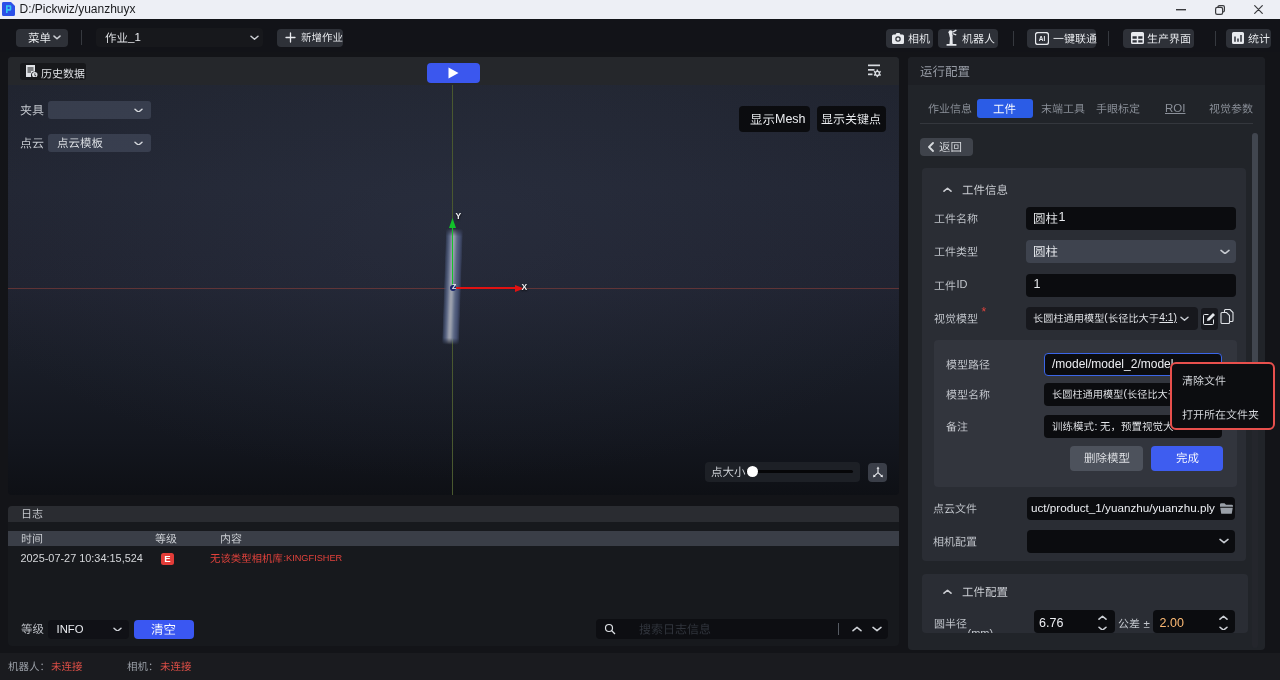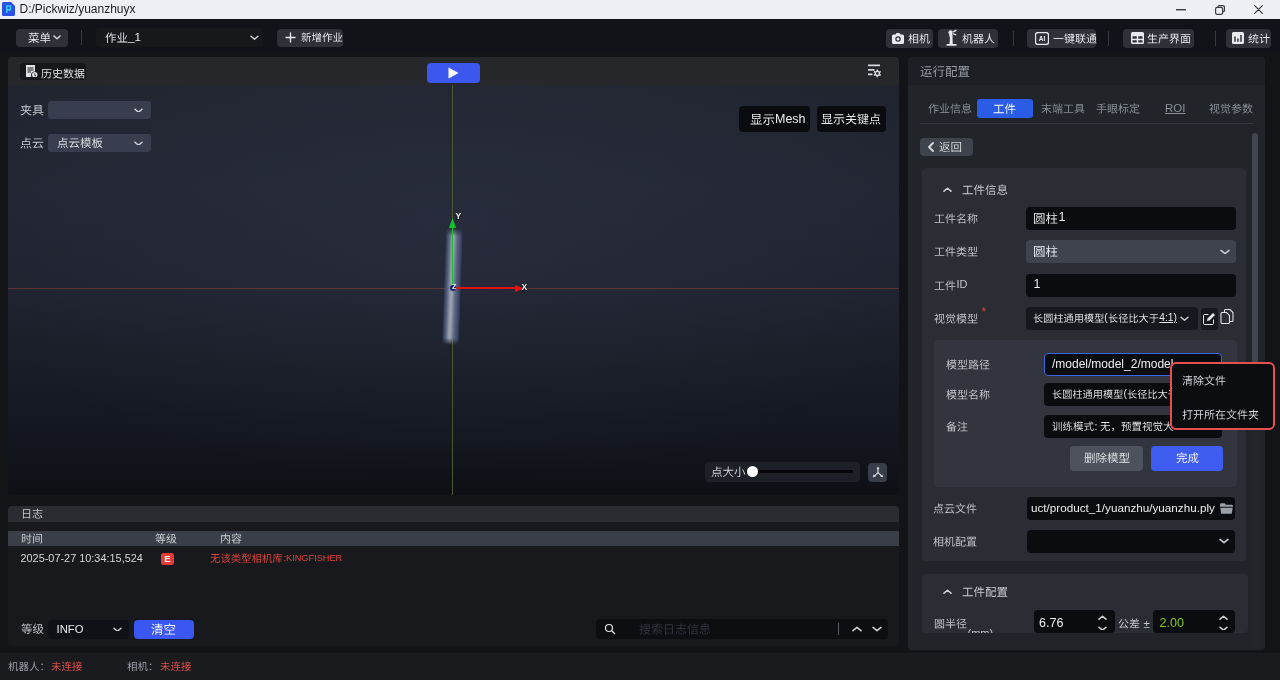--- a/index.html
+++ b/index.html
@@ -631,21 +631,21 @@
         </svg>
         <svg style="position:absolute;left:175.5px;top:51.525px" width="9" height="4.95" viewBox="0 0 9 4.95">
           <polyline points="1,1.2375 4.5,4.2075000000000005 8,1.2375" fill="none" stroke="#cdd0d5" stroke-width="1.6" stroke-linecap="round" stroke-linejoin="round"></polyline>
         </svg>
         <svg style="position:absolute;left:196px;top:44.3px;" width="22" height="11" viewBox="0 0 2000 1000" fill="#c3c7cd">
           <use href="#u516C" x="0"></use>
           <use href="#u5DEE" x="1000"></use>
         </svg>
         <div style="position:absolute;left:221.5px;top:42.7px;font:400 11.5px 'Liberation Sans',sans-serif;color:#c3c7cd;white-space:pre;line-height:14.4px;">±</div>
         <div style="position:absolute;left:230.5px;top:36px;width:82.5px;height:23px;background:#0b0c0f;border-radius:4px;"></div>
-        <div style="position:absolute;left:237.5px;top:42.0px;font:400 12.5px 'Liberation Sans',sans-serif;color:#84cc16;white-space:pre;line-height:15.6px;">2.00</div>
+        <div style="position:absolute;left:237.5px;top:42.0px;font:400 12.5px 'Liberation Sans',sans-serif;color:#fdba74;white-space:pre;line-height:15.6px;">2.00</div>
         <svg style="position:absolute;left:297.0px;top:41.025px" width="9" height="4.95" viewBox="0 0 9 4.95">
           <polyline points="1,4.2075000000000005 4.5,1.2375 8,4.2075000000000005" fill="none" stroke="#cdd0d5" stroke-width="1.6" stroke-linecap="round" stroke-linejoin="round"></polyline>
         </svg>
         <svg style="position:absolute;left:297.0px;top:51.525px" width="9" height="4.95" viewBox="0 0 9 4.95">
           <polyline points="1,1.2375 4.5,4.2075000000000005 8,1.2375" fill="none" stroke="#cdd0d5" stroke-width="1.6" stroke-linecap="round" stroke-linejoin="round"></polyline>
         </svg>
       </div>
     </div>
     <div style="position:absolute;left:1170px;top:362px;width:104.5px;height:68px;background:#0c0d10;border:2.5px solid #e8504d;border-radius:6px;box-sizing:border-box;z-index:50"></div>
     <svg style="position:absolute;left:1182px;top:375.0px;z-index:51;" width="44" height="11" viewBox="0 0 4000 1000" fill="#d8dbdf">

